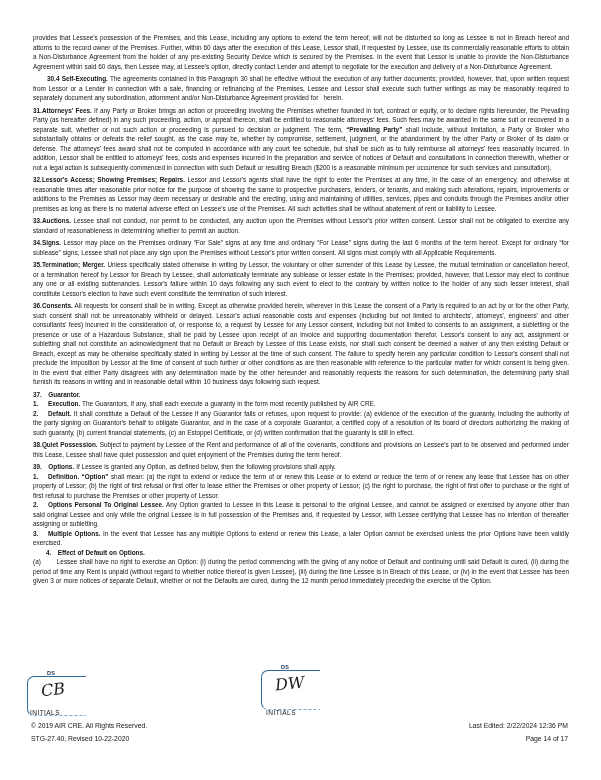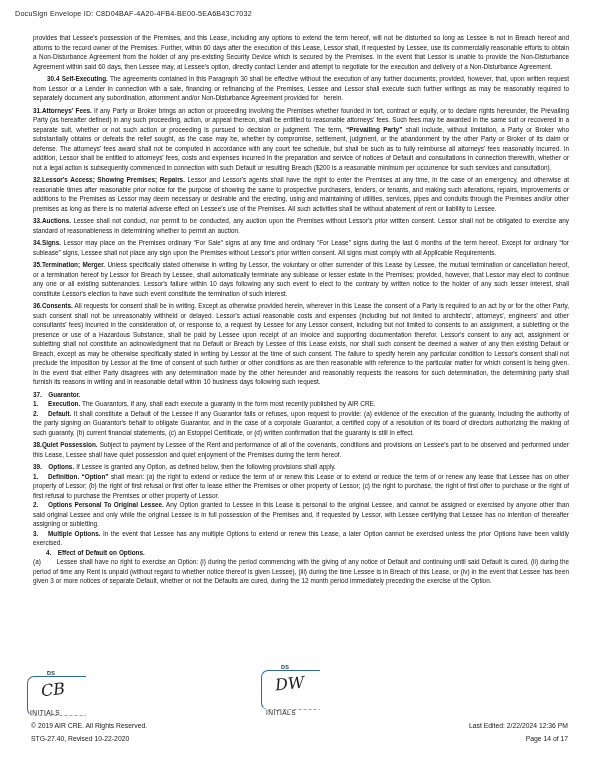--- a/index.html
+++ b/index.html
@@ -45,21 +45,20 @@
     position:absolute;font-size:6.6px;color:#161616;letter-spacing:.4px;white-space:nowrap;
   }
   .footer-line{position:absolute;font-size:6.8px;color:#161616;white-space:nowrap;}
   .right-align{text-align:right;right:33px;}
 </style>
 </head>
 <body>
 
 <div class="page">
 
-  <div class="envelope">DocuSign Envelope ID:  C8D04BAF-4A20-4FB4-BE00-5EA6B43C7032</div>
 
   <div class="doc">
       <p class="p"><span>provides that Lessee's possession of the Premises, and this Lease, including any options to extend the term hereof, will not be disturbed so long as Lessee is not in Breach hereof and attorns to the record owner of the Premises. Further, within 60 days after the execution of this Lease, Lessor shall, if requested by Lessee, use its commercially reasonable efforts to obtain a Non-Disturbance Agreement from the holder of any pre-existing Security Device which is secured by the Premises. In the event that Lessor is unable to provide the Non-Disturbance Agreement within said 60 days, then Lessee may, at Lessee's option, directly contact Lender and attempt  to negotiate for the execution and delivery of a Non-Disturbance  Agreement.</span></p>
       <p class="p ind"><span class="b">30.4 Self-Executing.</span><span> The agreements contained in this Paragraph 30 shall be effective without the execution of any further documents; provided, however, that, upon written request from Lessor or a Lender in connection with a sale, financing or refinancing of the Premises, Lessee and Lessor shall execute such further writings  as may be reasonably required to separately document any subordination, attornment and/or Non-Disturbance Agreement provided for  herein.</span></p>
       <p class="p"><span class="b">31.Attorneys' Fees.</span><span> If any Party or Broker brings an action or proceeding involving the Premises whether founded in tort, contract or equity, or to declare rights hereunder, the Prevailing Party (as hereafter defined) in any such proceeding, action, or appeal thereon, shall be entitled to reasonable attorneys' fees. Such fees may  be awarded in the same suit or recovered in a separate suit, whether or not such action or proceeding is pursued to decision or judgment. The term, </span><span class="b">“Prevailing  Party”</span><span> shall include, without limitation, a Party or Broker who substantially obtains or defeats the relief sought, as the case may be, whether by compromise,  settlement, judgment, or the abandonment by the other Party or Broker of its claim or defense. The attorneys' fees award shall not be computed in accordance with  any court fee schedule, but shall be such as to fully reimburse all attorneys' fees reasonably incurred. In addition, Lessor shall be entitled to attorneys' fees, costs and  expenses incurred in the preparation and service of notices of Default and consultations in connection therewith, whether or not a legal action is subsequently  commenced in connection with such Default or resulting Breach ($200 is a reasonable minimum per occurrence for such services  and consultation).</span></p>
       <p class="p"><span class="b">32.Lessor's Access; Showing Premises; Repairs.</span><span> Lessor and Lessor's agents shall have the right to enter the Premises at any time, in the case of an emergency, and otherwise at reasonable times after reasonable prior notice for the purpose of showing the same to prospective purchasers, lenders, or tenants, and making such alterations, repairs, improvements or additions to the Premises as Lessor may deem necessary or desirable and the erecting, using and maintaining of utilities, services, pipes and conduits through the Premises and/or other premises as long as there is no material adverse effect on Lessee's use of the Premises. All such activities shall be without abatement of rent or liability to Lessee.</span></p>
       <p class="p"><span class="b">33.Auctions.</span><span> Lessee shall not conduct, nor permit to be conducted, any auction upon the Premises without Lessor's prior written consent. Lessor shall not be obligated to  exercise any standard of reasonableness in determining whether to permit an  auction.</span></p>
       <p class="p"><span class="b">34.Signs.</span><span> Lessor may place on the Premises ordinary “For Sale” signs at any time and ordinary “For Lease” signs during the last 6 months of the term hereof. Except  for ordinary “for sublease” signs, Lessee shall not place any sign upon the Premises without Lessor's prior written consent. All signs must comply with all Applicable Requirements.</span></p>
       <p class="p"><span class="b">35.Termination; Merger.</span><span> Unless specifically stated otherwise in writing by Lessor, the voluntary or other surrender of this Lease by Lessee, the mutual termination  or cancellation hereof, or a termination hereof by Lessor for Breach by Lessee, shall automatically terminate any sublease or lesser estate in the Premises; provided, however, that Lessor may elect to continue any one or all existing subtenancies. Lessor's failure within 10 days following any such event to elect to the contrary by written notice to the holder of any  such lesser interest, shall  constitute Lessor's election to have such event constitute the termination of such  interest.</span></p>
       <p class="p"><span class="b">36.Consents.</span><span> All requests for consent shall be in writing. Except as otherwise provided herein, wherever in this Lease the consent of a Party is required to an act by  or for the other Party, such consent shall not be unreasonably withheld or delayed. Lessor's actual reasonable costs and expenses (including but not limited to   architects', attorneys', engineers' and other consultants' fees) incurred in the consideration of, or response to, a request by Lessee for any  Lessor consent, including but  not limited to consents to an assignment, a subletting or the presence or use of a Hazardous Substance, shall be paid by Lessee upon receipt of an invoice and  supporting documentation therefor. Lessor's consent to any act, assignment or subletting shall not constitute an acknowledgment that no Default  or Breach by Lessee  of this Lease exists, nor shall such consent be deemed a waiver of any then existing Default or Breach, except as may be otherwise specifically stated in writing by   Lessor at the time of such consent. The failure to specify herein any particular condition to Lessor's consent shall not preclude the imposition by Lessor at the time of  consent of such further or other conditions as are then reasonable with reference to the particular matter for which consent is being given. In the event that either  Party disagrees with any determination made by the other hereunder and reasonably requests the reasons for such determination, the determining party shall furnish  its reasons in writing and in reasonable detail within 10 business days following such  request.</span></p>

